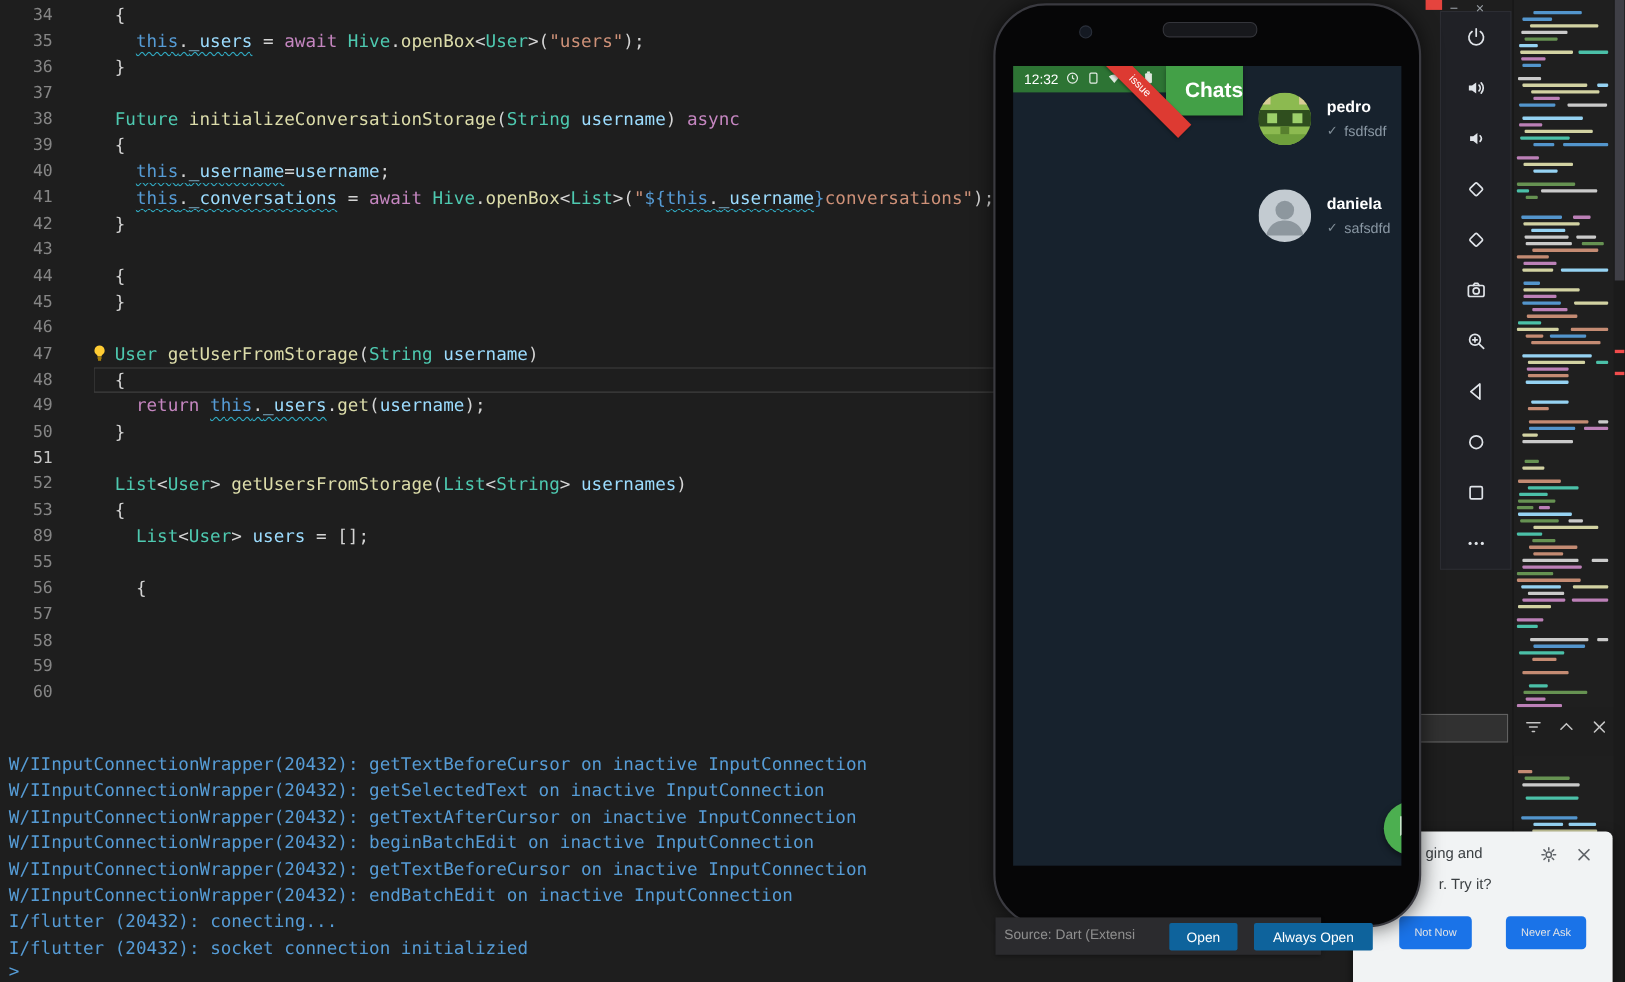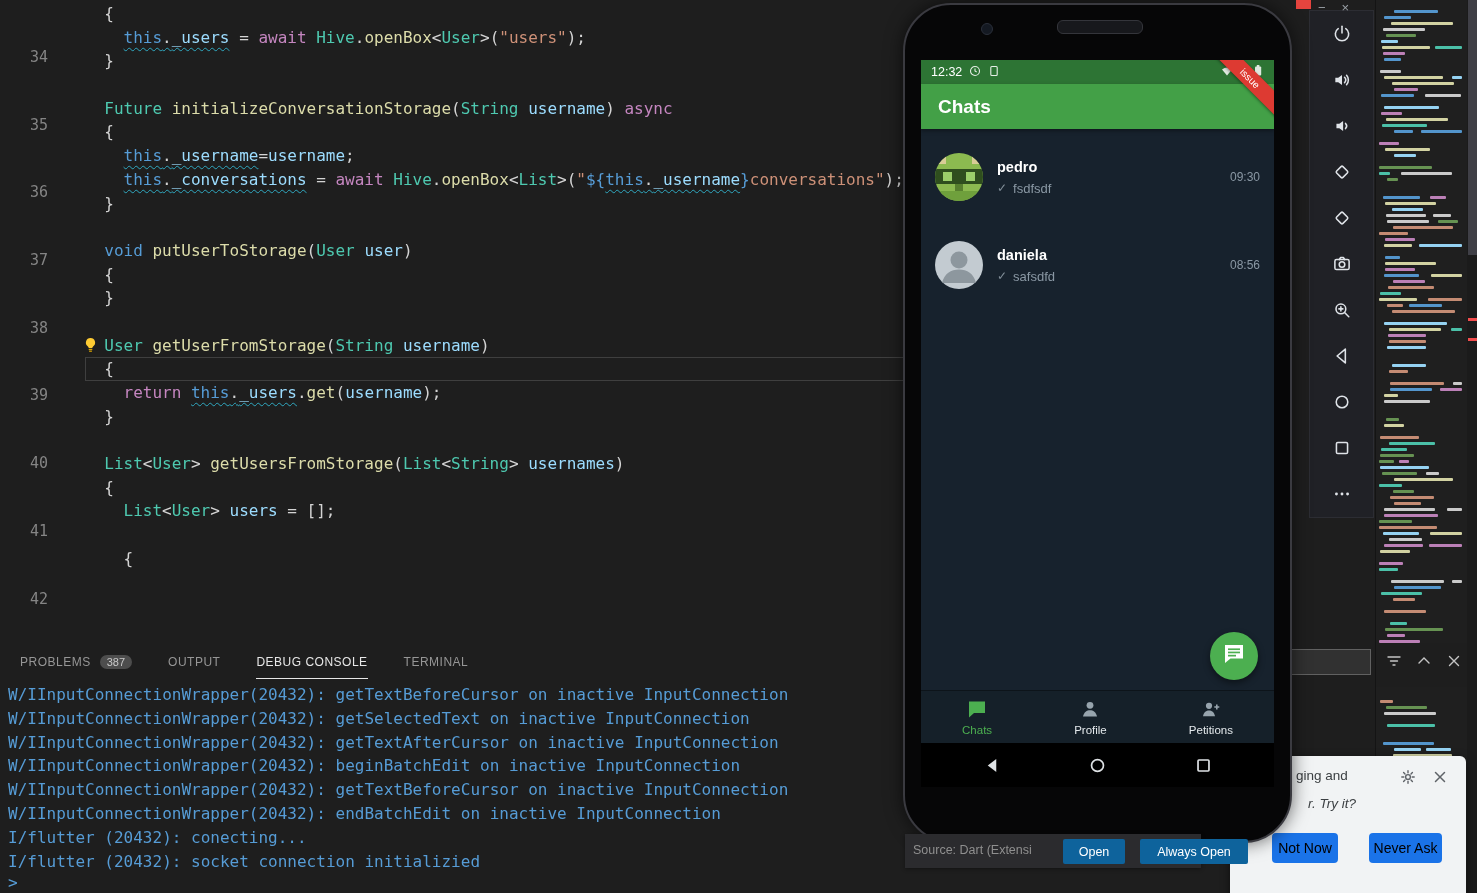--- a/index.html
+++ b/index.html
@@ -3,21 +3,21 @@
 <meta charset="utf-8">
 <style>
   html,body{margin:0;padding:0;background:#000;}
   .root{position:relative;width:1477px;height:893px;background:#1e1e1e;overflow:hidden;
         font-family:"Liberation Sans",sans-serif;-webkit-font-smoothing:antialiased;}
 
   
   .editor{position:absolute;left:0;top:0;width:1375px;height:645px;display:flex;background:#1e1e1e;}
   .gutter{flex:none;width:75px;box-sizing:border-box;padding:2px 27px 0 0;text-align:right;
           color:#858585;font:15px/23.7px "DejaVu Sans Mono",monospace;}
-  .gutter-line{height:23.7px;margin-top:44px;}
+  .gutter-line{height:23.7px;}
   .gutter-line.active{color:#c6c6c6;}
   .codearea{flex:1;position:relative;padding:2px 0 0 10px;font:16px/23.7px "DejaVu Sans Mono",monospace;color:#d4d4d4;}
   .code-line{height:23.7px;white-space:pre;position:relative;}
   .code-line.current{box-shadow:inset 0 0 0 1px #3f3f3f;width:826px;}
   .tk.pl{color:#d4d4d4}.tk.ty{color:#4EC9B0}.tk.fn{color:#DCDCAA}.tk.kw{color:#569CD6}
   .tk.ctl{color:#C586C0}.tk.var{color:#9CDCFE}.tk.str{color:#CE9178}
   .tk.w{text-decoration-line:underline;text-decoration-style:wavy;text-decoration-color:#2fa8c0;
         text-decoration-thickness:1px;text-underline-offset:4px;}
   .bulb{position:absolute;left:-2px;top:3px;}
 
@@ -58,32 +58,32 @@
             justify-content:space-between;border:1px solid #2c2d33;}
   .tool-icon{width:20px;height:20px;display:flex;align-items:center;justify-content:center;cursor:default;}
   .winctl{position:absolute;left:1318px;top:0;z-index:36;display:flex;gap:16px;color:#9aa0a6;font-size:13px;}
   .winctl span{cursor:default;}
   .red-ind{position:absolute;left:1296px;top:0;width:15px;height:9px;background:#e5443e;z-index:36;}
 
   
   .dialog{position:absolute;left:1230px;top:756px;width:236px;height:146px;background:#f1f3f4;border-radius:6px;
           z-index:30;box-shadow:0 3px 10px rgba(0,0,0,.55);font-size:13.5px;color:#3c4043;}
   .dlg-l1{position:absolute;left:66px;top:12px;white-space:nowrap;}
-  .dlg-l2{position:absolute;left:78px;top:40px;white-space:nowrap;font-style:italic;}
+  .dlg-l2{position:absolute;left:78px;top:40px;white-space:nowrap;}
   .dlg-ico{position:absolute;top:13px;width:16px;height:16px;cursor:default;}
-  .g-btn{position:absolute;top:77px;height:30px;background:#1a73e8;color:#000000;font-size:14px;border-radius:4px;
+  .g-btn{position:absolute;top:77px;height:30px;background:#1a73e8;color:#e5e5e5;font-size:10px;border-radius:4px;
          display:flex;align-items:center;justify-content:center;cursor:default;}
 
   
   .phone{position:absolute;left:903px;top:3px;width:389px;height:840px;background:#060607;border:2px solid #3a3a40;
          border-radius:48px;box-sizing:border-box;z-index:40;box-shadow:0 0 18px rgba(0,0,0,.6);}
   .camera{position:absolute;left:76px;top:18px;width:10px;height:10px;border-radius:50%;background:#141922;border:1px solid #2a2f3a;}
   .speaker{position:absolute;left:152px;top:15px;width:84px;height:12px;border-radius:6px;background:#17181c;border:1px solid #34353b;}
   .screen{position:absolute;left:16px;top:55px;width:353px;height:727px;background:#17222d;overflow:hidden;
-          display:flex;flex-direction:column;}
+          display:flex;flex-direction:row;}
   .statusbar{height:24px;background:#2d7434;display:flex;align-items:center;padding:0 10px;gap:7px;
              color:#fff;font-size:12.5px;position:relative;flex:none;}
   .sb-right{margin-left:auto;display:flex;gap:4px;align-items:center;}
   .appbar{height:45px;background:#43A047;display:flex;align-items:center;padding-left:17px;color:#fff;
           font-size:19px;font-weight:bold;box-shadow:0 2px 4px rgba(0,0,0,.35);position:relative;z-index:2;flex:none;}
   .ribbon{position:absolute;top:10px;right:-34px;width:116px;height:17px;background:#dd3a32;transform:rotate(45deg);
           display:flex;align-items:center;justify-content:center;color:#fff;font-size:10px;z-index:6;
           box-shadow:0 1px 3px rgba(0,0,0,.4);}
   .chatlist{flex:1;position:relative;padding-top:4px;}
   .chat-item{display:flex;align-items:center;height:88px;padding:0 14px;gap:14px;}
@@ -142,21 +142,20 @@
         <div class="code-line"><span class="tk pl">  {</span></div>
         <div class="code-line"><span class="tk pl">    </span><span class="tk kw w">this</span><span class="tk pl w">.</span><span class="tk var w">_users</span><span class="tk pl"> = </span><span class="tk ctl">await</span><span class="tk pl"> </span><span class="tk ty">Hive</span><span class="tk pl">.</span><span class="tk fn">openBox</span><span class="tk pl">&lt;</span><span class="tk ty">User</span><span class="tk pl">&gt;(</span><span class="tk str">"users"</span><span class="tk pl">);</span></div>
         <div class="code-line"><span class="tk pl">  }</span></div>
         <div class="code-line"></div>
         <div class="code-line"><span class="tk pl">  </span><span class="tk ty">Future</span><span class="tk pl"> </span><span class="tk fn">initializeConversationStorage</span><span class="tk pl">(</span><span class="tk ty">String</span><span class="tk pl"> </span><span class="tk var">username</span><span class="tk pl">) </span><span class="tk ctl">async</span></div>
         <div class="code-line"><span class="tk pl">  {</span></div>
         <div class="code-line"><span class="tk pl">    </span><span class="tk kw w">this</span><span class="tk pl w">.</span><span class="tk var w">_username</span><span class="tk pl">=</span><span class="tk var">username</span><span class="tk pl">;</span></div>
         <div class="code-line"><span class="tk pl">    </span><span class="tk kw w">this</span><span class="tk pl w">.</span><span class="tk var w">_conversations</span><span class="tk pl"> = </span><span class="tk ctl">await</span><span class="tk pl"> </span><span class="tk ty">Hive</span><span class="tk pl">.</span><span class="tk fn">openBox</span><span class="tk pl">&lt;</span><span class="tk ty">List</span><span class="tk pl">&gt;(</span><span class="tk str">"</span><span class="tk kw">${</span><span class="tk kw w">this</span><span class="tk pl w">.</span><span class="tk var w">_username</span><span class="tk kw">}</span><span class="tk str">conversations"</span><span class="tk pl">);</span></div>
         <div class="code-line"><span class="tk pl">  }</span></div>
         <div class="code-line"></div>
-        <div class="code-line"><span class="tk pl">  </span><span class="tk kw">void</span><span class="tk pl"> </span><span class="tk fn">putUserToStorage</span><span class="tk pl">(</span><span class="tk ty">User</span><span class="tk pl"> </span><span class="tk var">user</span><span class="tk pl">)</span></div>
         <div class="code-line"><span class="tk pl">  {</span></div>
         <div class="code-line"><span class="tk pl">  }</span></div>
         <div class="code-line"></div>
         <div class="code-line"><span class="bulb"><svg width="15" height="17" viewBox="0 0 15 17">
               <path d="M7.5 1a4.6 4.6 0 0 1 2.6 8.4c-.5.4-.8 1-.8 1.6H5.7c0-.6-.3-1.2-.8-1.6A4.6 4.6 0 0 1 7.5 1z" fill="#FFCC33"></path>
               <rect x="5.7" y="11.8" width="3.6" height="1.3" fill="#d9a400"></rect>
               <rect x="6.1" y="13.6" width="2.8" height="1.2" fill="#d9a400"></rect>
             </svg></span><span class="tk pl">  </span><span class="tk ty">User</span><span class="tk pl"> </span><span class="tk fn">getUserFromStorage</span><span class="tk pl">(</span><span class="tk ty">String</span><span class="tk pl"> </span><span class="tk var">username</span><span class="tk pl">)</span></div>
         <div class="code-line current"><span class="tk pl">  {</span></div>
         <div class="code-line"><span class="tk pl">    </span><span class="tk ctl">return</span><span class="tk pl"> </span><span class="tk kw w">this</span><span class="tk pl w">.</span><span class="tk var w">_users</span><span class="tk pl">.</span><span class="tk fn">get</span><span class="tk pl">(</span><span class="tk var">username</span><span class="tk pl">);</span></div>
@@ -164,35 +163,20 @@
         <div class="code-line"></div>
         <div class="code-line"><span class="tk pl">  </span><span class="tk ty">List</span><span class="tk pl">&lt;</span><span class="tk ty">User</span><span class="tk pl">&gt; </span><span class="tk fn">getUsersFromStorage</span><span class="tk pl">(</span><span class="tk ty">List</span><span class="tk pl">&lt;</span><span class="tk ty">String</span><span class="tk pl">&gt; </span><span class="tk var">usernames</span><span class="tk pl">)</span></div>
         <div class="code-line"><span class="tk pl">  {</span></div>
         <div class="code-line"><span class="tk pl">    </span><span class="tk ty">List</span><span class="tk pl">&lt;</span><span class="tk ty">User</span><span class="tk pl">&gt; </span><span class="tk var">users</span><span class="tk pl"> = [];</span></div>
         <div class="code-line"></div>
         <div class="code-line"><span class="tk pl">    {</span></div>
       </div>
   </div>
 
   <div class="panel">
-    <div class="tabbar">
-      <div class="tab">
-        <span>PROBLEMS</span>
-        <span class="badge">387</span>
-      </div>
-      <div class="tab">
-        <span>OUTPUT</span>
-      </div>
-      <div class="tab active">
-        <span>DEBUG CONSOLE</span>
-      </div>
-      <div class="tab">
-        <span>TERMINAL</span>
-      </div>
-    </div>
     <div class="console"><div class="console-line">W/IInputConnectionWrapper(20432): getTextBeforeCursor on inactive InputConnection</div><div class="console-line">W/IInputConnectionWrapper(20432): getSelectedText on inactive InputConnection</div><div class="console-line">W/IInputConnectionWrapper(20432): getTextAfterCursor on inactive InputConnection</div><div class="console-line">W/IInputConnectionWrapper(20432): beginBatchEdit on inactive InputConnection</div><div class="console-line">W/IInputConnectionWrapper(20432): getTextBeforeCursor on inactive InputConnection</div><div class="console-line">W/IInputConnectionWrapper(20432): endBatchEdit on inactive InputConnection</div><div class="console-line">I/flutter (20432): conecting...</div><div class="console-line">I/flutter (20432): socket connection initializied</div></div>
     <div class="prompt">&gt;</div>
   </div>
 
   <div class="filter-input"></div>
 
   <div class="minimap">
     <div id="stripes">
         <div class="stripe" style="left: 18px; top: 10px; width: 44px; background: rgb(86, 156, 214);"></div>
         <div class="stripe" style="left: 8px; top: 16px; width: 27px; background: rgb(86, 156, 214);"></div>

